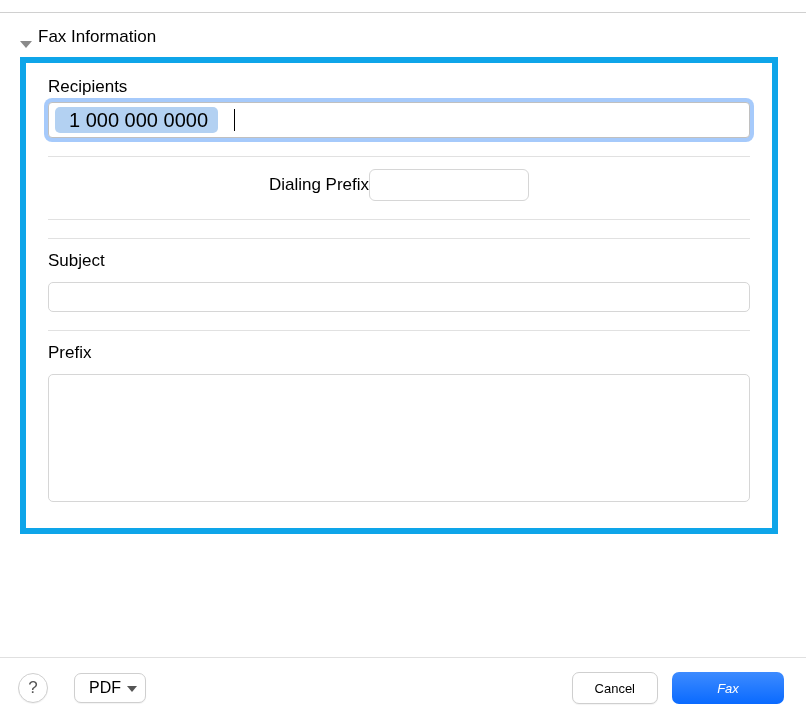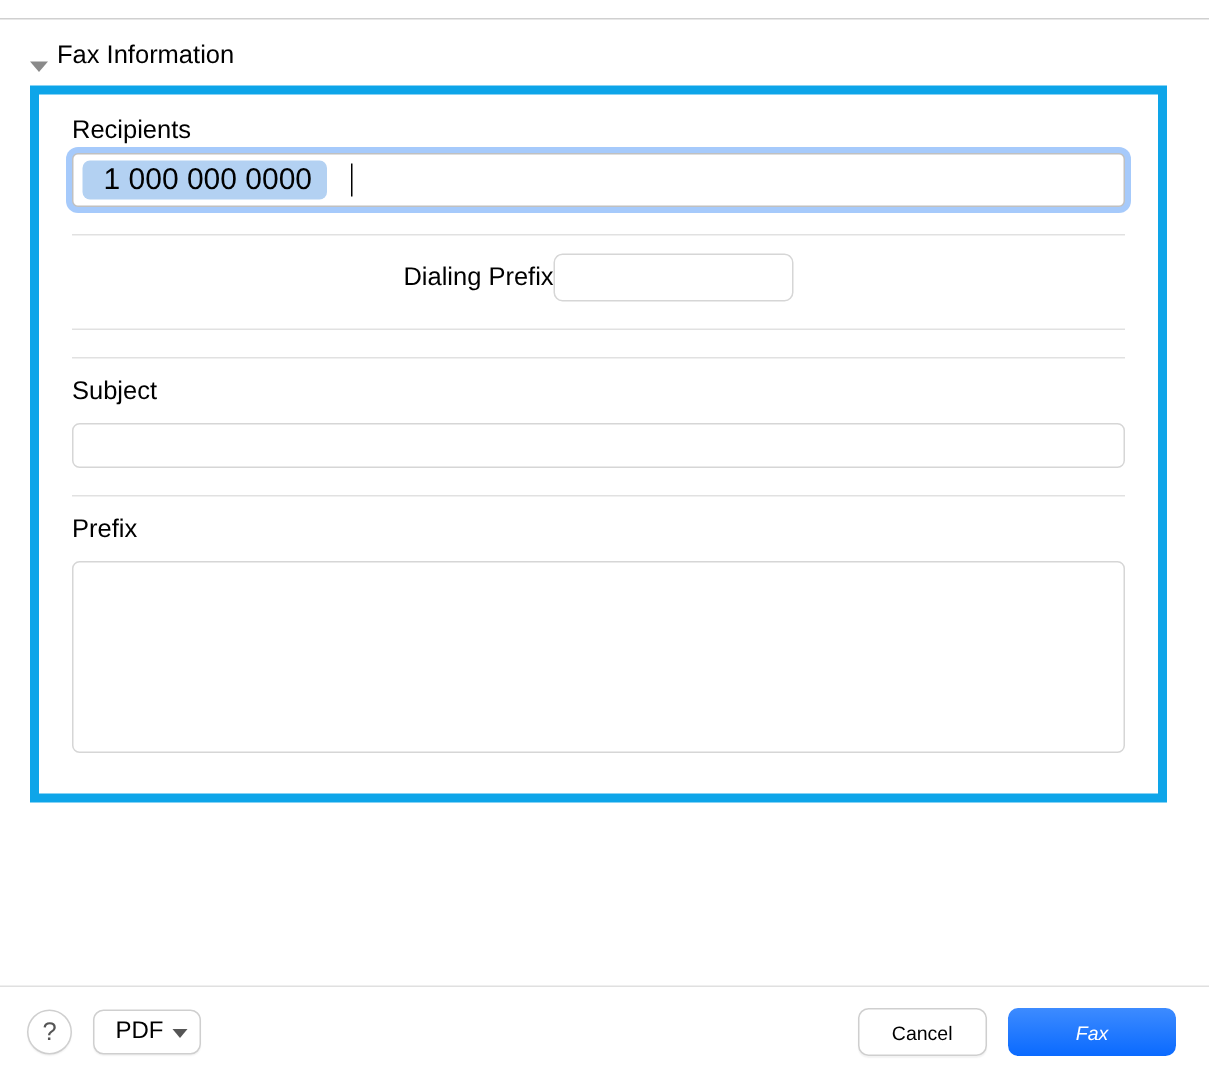--- a/index.html
+++ b/index.html
@@ -178,20 +178,21 @@
       border: 1px solid #cfcfcf;
       background: #fff;
       padding: 0 8px 0 14px;
       display: flex;
       align-items: center;
       gap: 6px;
       font-size: 16px;
       color: #000;
       cursor: pointer;
       box-shadow: 0 1px 1px rgba(0,0,0,0.05);
+      margin-left: 12px;
     }
     .chevron-down-sm {
       width: 0;
       height: 0;
       border-left: 5px solid transparent;
       border-right: 5px solid transparent;
       border-top: 6px solid #555;
       margin-top: 1px;
     }
     .bottom-right {

